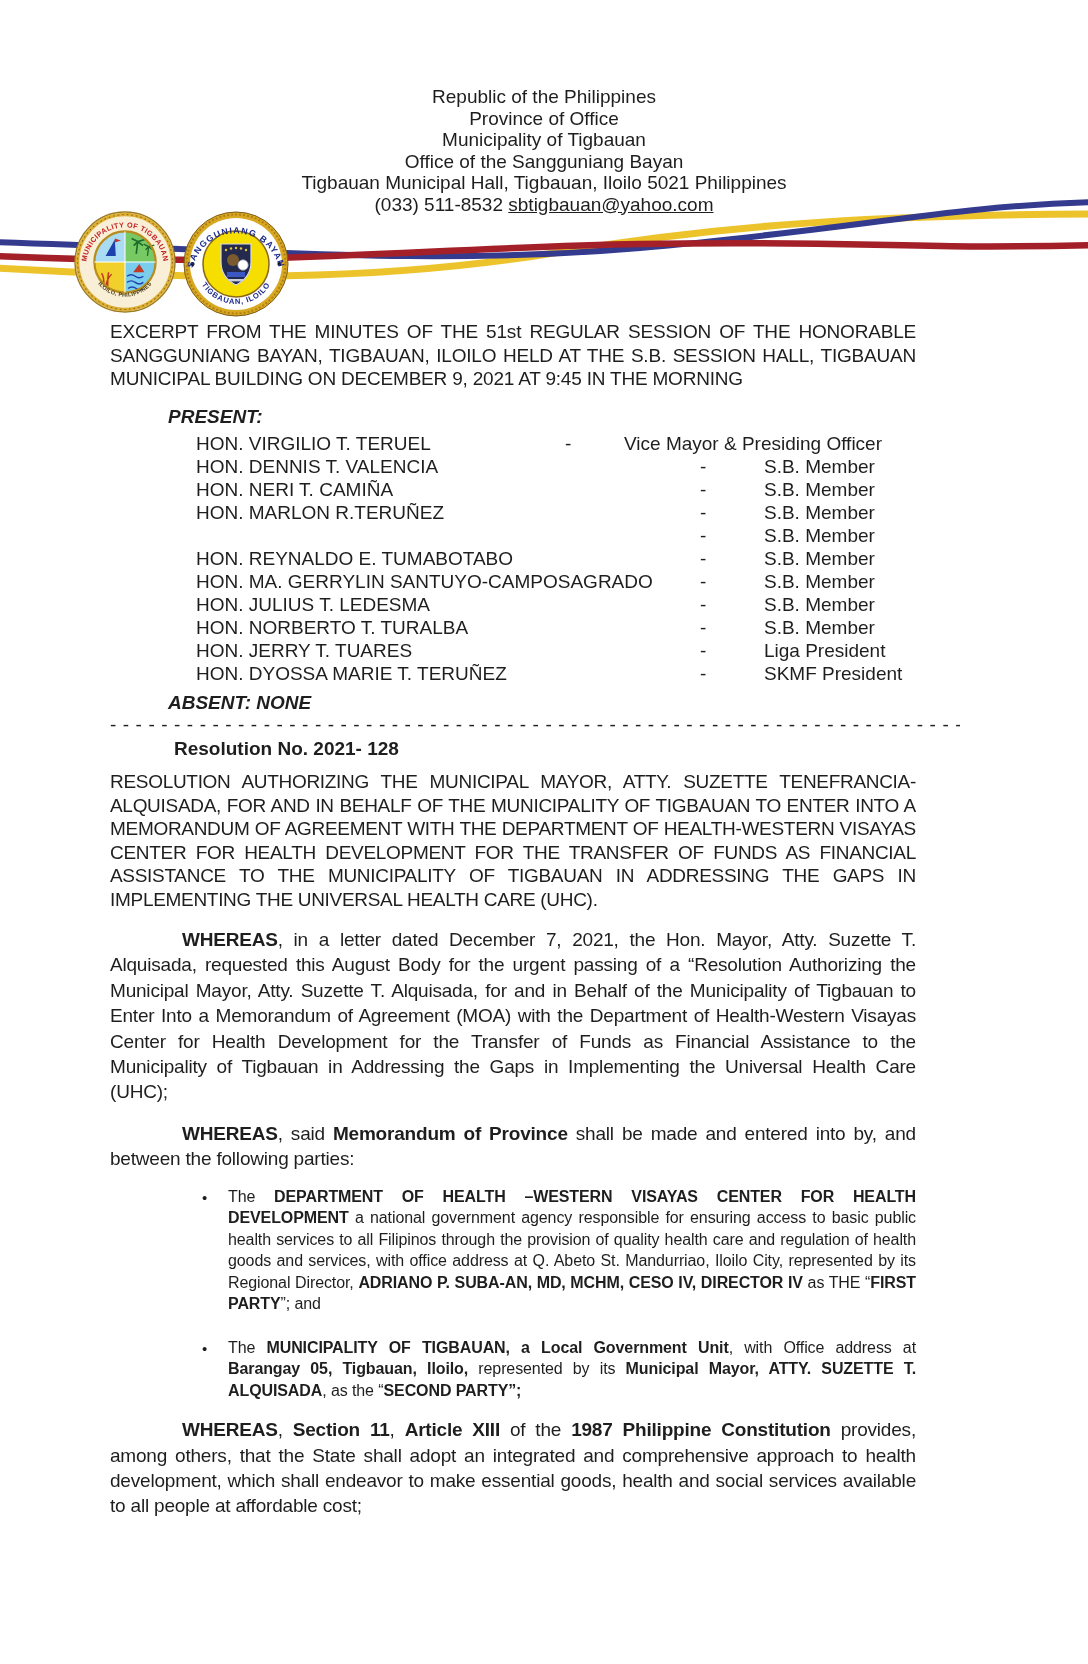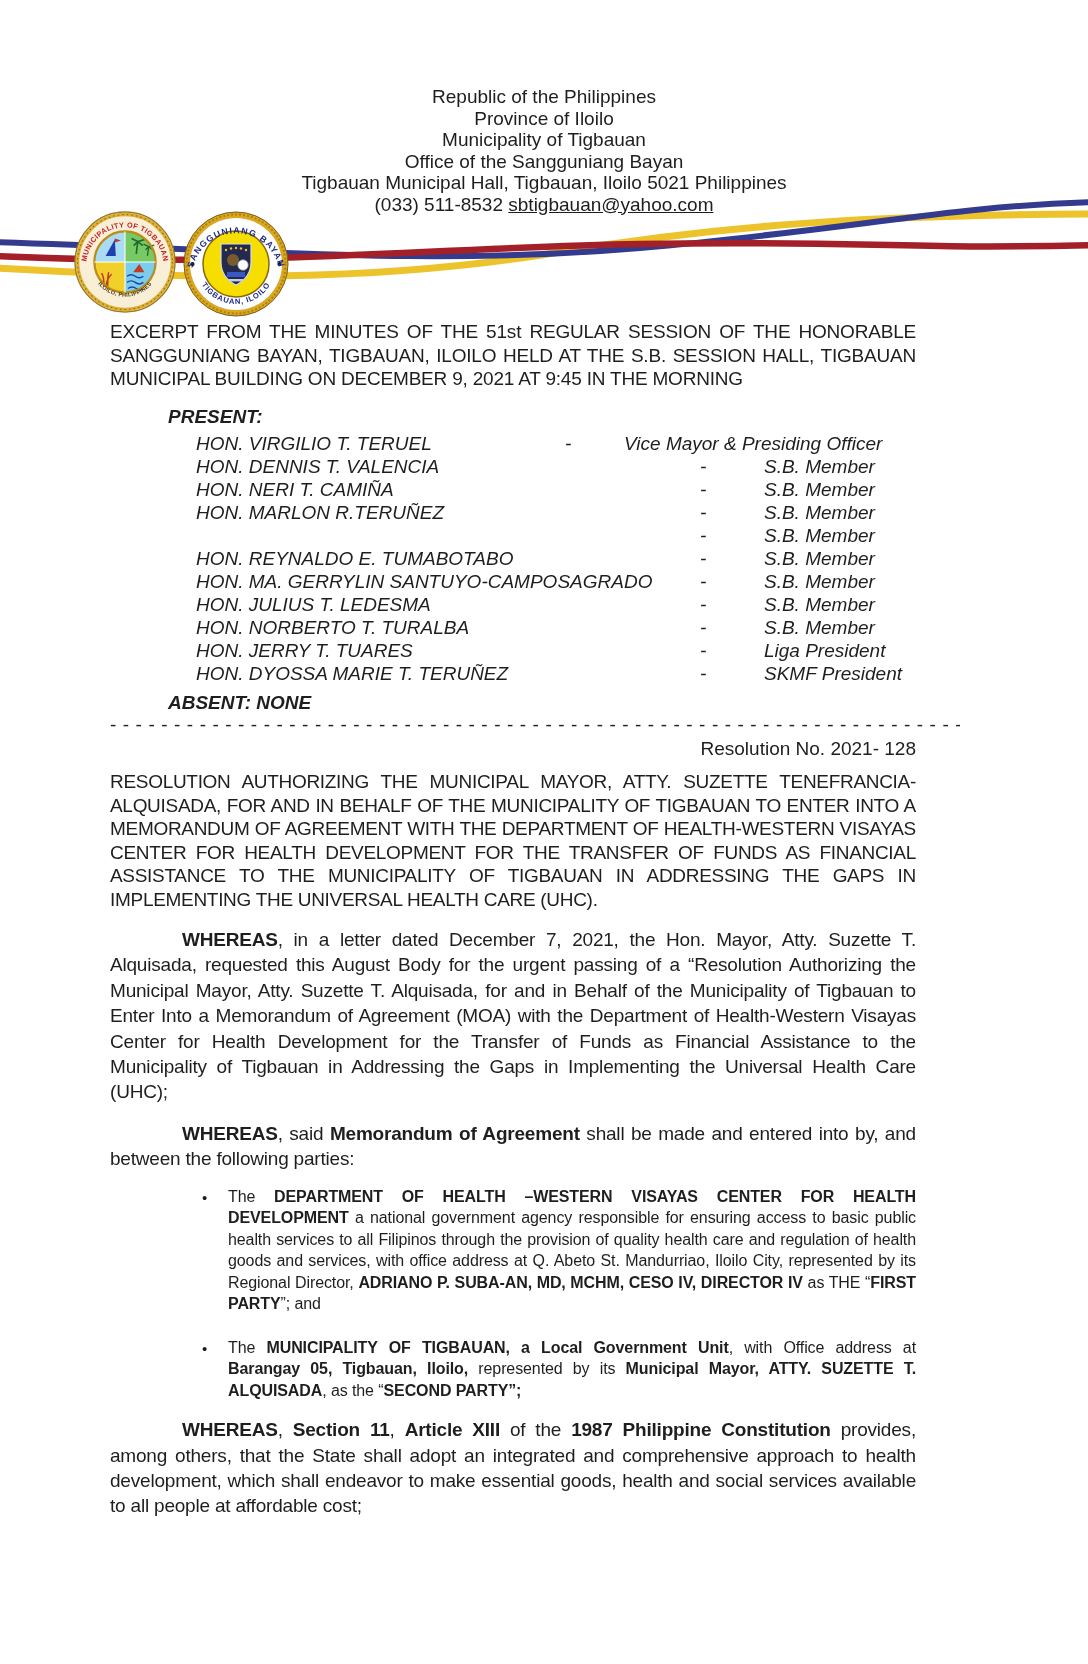--- a/index.html
+++ b/index.html
@@ -19,29 +19,29 @@
   .seal{position:absolute;}
   .seal-municipal{left:74px;top:211px;width:102px;height:102px;}
   .seal-sb{left:183px;top:211px;width:106px;height:106px;}
   
   .doc{position:absolute;left:110px;top:320px;width:806px;font-size:19px;line-height:23.5px;}
   p{margin:0;}
   .justify{text-align:justify;}
   .excerpt{letter-spacing:-0.2px;}
   .present-label{margin:14px 0 0 58px;font-weight:700;font-style:italic;}
   .present-list{margin-top:4px;}
-  .m-row{position:relative;height:23px;line-height:23px;padding-left:86px;white-space:nowrap;font-style:italic;}
+  .m-row{position:relative;height:23px;line-height:23px;padding-left:86px;white-space:nowrap;}
   .m-row .dash{position:absolute;left:590px;}
   .m-row .pos{position:absolute;left:654px;}
   .m-row.row-first .dash{left:455px;}
   .m-row.row-first .pos{left:514px;text-align:center;}
   .absent-label{margin:6px 0 0 58px;font-weight:700;font-style:italic;}
   .sep{margin-top:2px;width:850px;height:18px;line-height:16px;overflow:hidden;
     white-space:nowrap;letter-spacing:0.6px;font-size:19px;color:#222;}
-  .res-no{margin-top:2px;text-align:right;font-weight:400;padding-left:64px;}
+  .res-no{margin-top:2px;text-align:left;font-weight:700;padding-left:64px;}
   .res-title{margin-top:10px;letter-spacing:-0.3px;}
   .whereas{margin-top:16px;text-indent:72px;line-height:25.4px;letter-spacing:-0.2px;}
   .bullets{margin-top:14px;}
   .bullet{position:relative;padding-left:118px;margin-top:0;}
   .bullet + .bullet{margin-top:22px;}
   .bullet .marker{position:absolute;left:92px;top:0;font-size:15px;}
   .bullet p{font-size:16px;line-height:21.5px;letter-spacing:-0.1px;}
   .r-b{font-weight:700;}
   .r-i{}
   .r-u{}
@@ -118,21 +118,21 @@
     <text font-size="8.8" font-weight="bold" letter-spacing="1.2" fill="#1b2a8e">
       <textPath href="#arcSTop" startOffset="50%" text-anchor="middle">SANGGUNIANG BAYAN</textPath>
     </text>
     <text font-size="7.6" font-weight="bold" letter-spacing="0.8" fill="#1b2a8e">
       <textPath href="#arcSBot" startOffset="50%" text-anchor="middle">TIGBAUAN, ILOILO</textPath>
     </text>
   </svg>
 
   <div class="letterhead">
     <div class="line">Republic of the Philippines</div>
-    <div class="line">Province of Iloilo</div>
+    <div class="line">Province of Office</div>
     <div class="line">Municipality of Tigbauan</div>
     <div class="line">Office of the Sangguniang Bayan</div>
     <div class="line">Tigbauan Municipal Hall, Tigbauan, Iloilo 5021 Philippines</div>
     <div class="line contact-line">
       <span>(033) 511-8532 </span><span class="email">sbtigbauan@yahoo.com</span>
     </div>
   </div>
 
   <div class="doc">
 
@@ -157,21 +157,21 @@
     <div class="absent-label">ABSENT: NONE</div>
 
     <div class="sep">- - - - - - - - - - - - - - - - - - - - - - - - - - - - - - - - - - - - - - - - - - - - - - - - - - - - - - - - - - - - - - - - - - - - - - - - </div>
 
     <div class="res-no">Resolution No. 2021- 128</div>
 
     <p class="justify res-title">RESOLUTION AUTHORIZING THE MUNICIPAL MAYOR, ATTY. SUZETTE TENEFRANCIA-ALQUISADA, FOR AND IN BEHALF OF THE MUNICIPALITY OF TIGBAUAN TO ENTER INTO A MEMORANDUM OF AGREEMENT WITH THE DEPARTMENT OF HEALTH-WESTERN VISAYAS CENTER FOR HEALTH DEVELOPMENT FOR THE TRANSFER OF FUNDS AS FINANCIAL ASSISTANCE TO THE MUNICIPALITY OF TIGBAUAN IN ADDRESSING THE GAPS IN IMPLEMENTING THE UNIVERSAL HEALTH CARE (UHC).</p>
 
     <p class="justify whereas"><span class="r-b">WHEREAS</span><span>, in a letter dated December 7, 2021, the Hon. Mayor, Atty. Suzette T. Alquisada, requested this August Body for the urgent passing of a </span><span class="r-i">“Resolution Authorizing the Municipal Mayor, Atty. Suzette T. Alquisada, for and in Behalf of the Municipality of Tigbauan to Enter Into a Memorandum of Agreement (MOA) with the Department of Health-Western Visayas Center for Health Development for the Transfer of Funds as Financial Assistance to the Municipality of Tigbauan in Addressing the Gaps in Implementing the Universal Health Care (UHC);</span></p>
 
-    <p class="justify whereas"><span class="r-b">WHEREAS</span><span>, said </span><span class="r-b">Memorandum of Agreement</span><span> shall be made and entered into by, and between the following parties:</span></p>
+    <p class="justify whereas"><span class="r-b">WHEREAS</span><span>, said </span><span class="r-b">Memorandum of Province</span><span> shall be made and entered into by, and between the following parties:</span></p>
 
     <div class="bullets">
       <div class="bullet">
         <span class="marker">•</span>
         <p class="justify"><span>The </span><span class="r-b">DEPARTMENT OF HEALTH –WESTERN VISAYAS CENTER FOR HEALTH DEVELOPMENT</span><span> a national government agency responsible for ensuring access to basic public health services to all Filipinos through the provision of quality health care and regulation of health goods and services, with office address at Q. Abeto St. Mandurriao, Iloilo City, represented by its Regional Director, </span><span class="r-b">ADRIANO P. SUBA-AN, MD, MCHM, CESO IV, DIRECTOR IV</span><span> as THE “</span><span class="r-b">FIRST PARTY</span><span>”; and</span></p>
       </div>
       <div class="bullet">
         <span class="marker">•</span>
         <p class="justify"><span>The </span><span class="r-b">MUNICIPALITY OF TIGBAUAN, a Local Government Unit</span><span>, with Office address at </span><span class="r-b">Barangay 05, Tigbauan, Iloilo,</span><span> represented by its </span><span class="r-b">Municipal Mayor, ATTY. SUZETTE T. ALQUISADA</span><span>,  as the “</span><span class="r-b">SECOND PARTY”;</span></p>
       </div>

